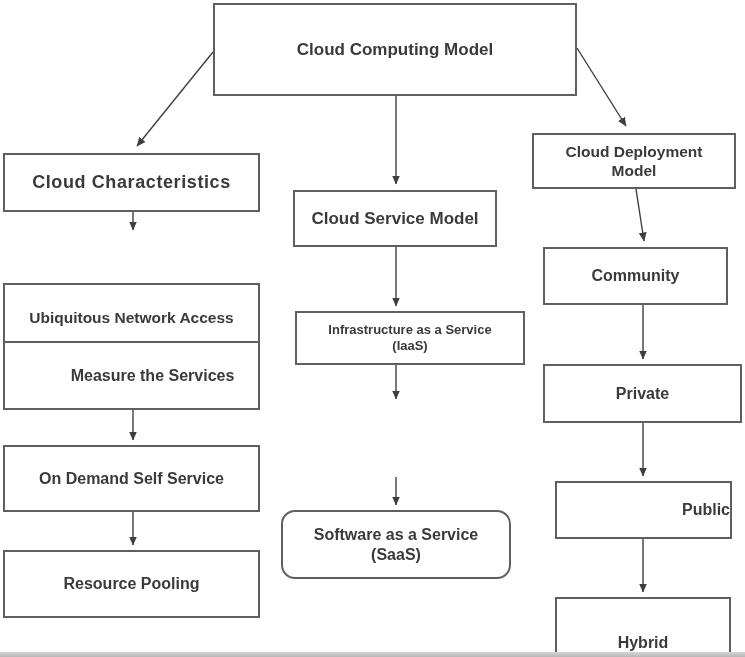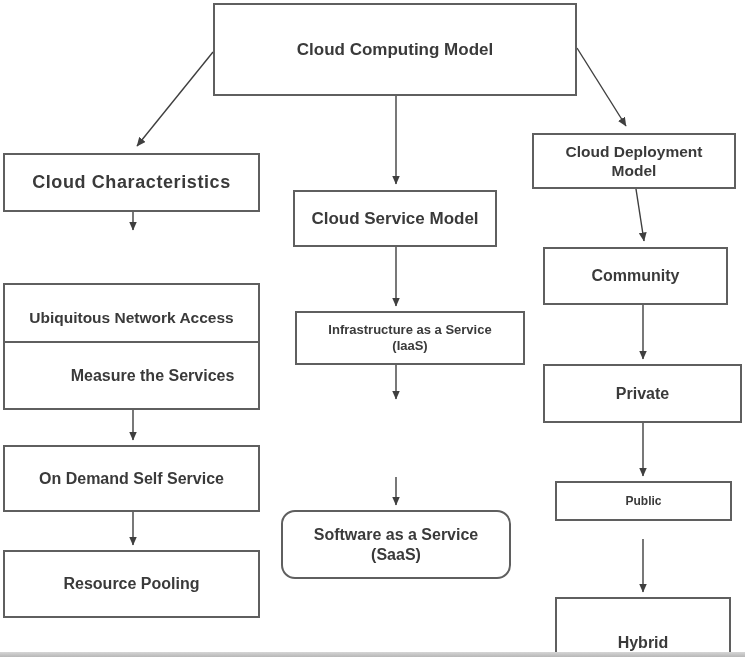--- a/index.html
+++ b/index.html
@@ -39,21 +39,21 @@
   .pos-mts       { left:3px;   top:341px; width:257px; height:69px; font-size:16px;padding-left:42px; }
   .pos-odss      { left:3px;   top:445px; width:257px; height:67px; font-size:16px; }
   .pos-rp        { left:3px;   top:550px; width:257px; height:68px; font-size:16px; }
   .pos-csm       { left:293px; top:190px; width:204px; height:57px; font-size:17px; }
   .pos-iaas      { left:283px; top:311px; width:230px; height:54px; font-size:13px;margin-left:12px; }
   .pos-paas      { left:281px; top:404px; width:230px; height:73px; font-size:16px; }
   .pos-saas      { left:281px; top:510px; width:230px; height:69px; font-size:16px;border-radius:14px; }
   .pos-cdm       { left:532px; top:133px; width:204px; height:56px; font-size:15.5px; }
   .pos-community { left:543px; top:247px; width:185px; height:58px; font-size:16px; }
   .pos-private   { left:543px; top:364px; width:199px; height:59px; font-size:16px; }
-  .pos-public    { left:555px; top:481px; width:177px; height:40px; font-size:12px; }
+  .pos-public    { left:555px; top:481px; width:177px; height:58px; font-size:16px;align-items:flex-end; }
   .pos-hybrid    { left:555px; top:597px; width:176px; height:58px; font-size:16px;justify-content:flex-end; }
   .node .line { display: block; }
   #bottom-strip {
     position: absolute;
     left: 0; bottom: 0;
     width: 745px; height: 5px;
     background: linear-gradient(#d6d6d6, #b7b7b7);
     z-index: 3;
   }
 </style>

